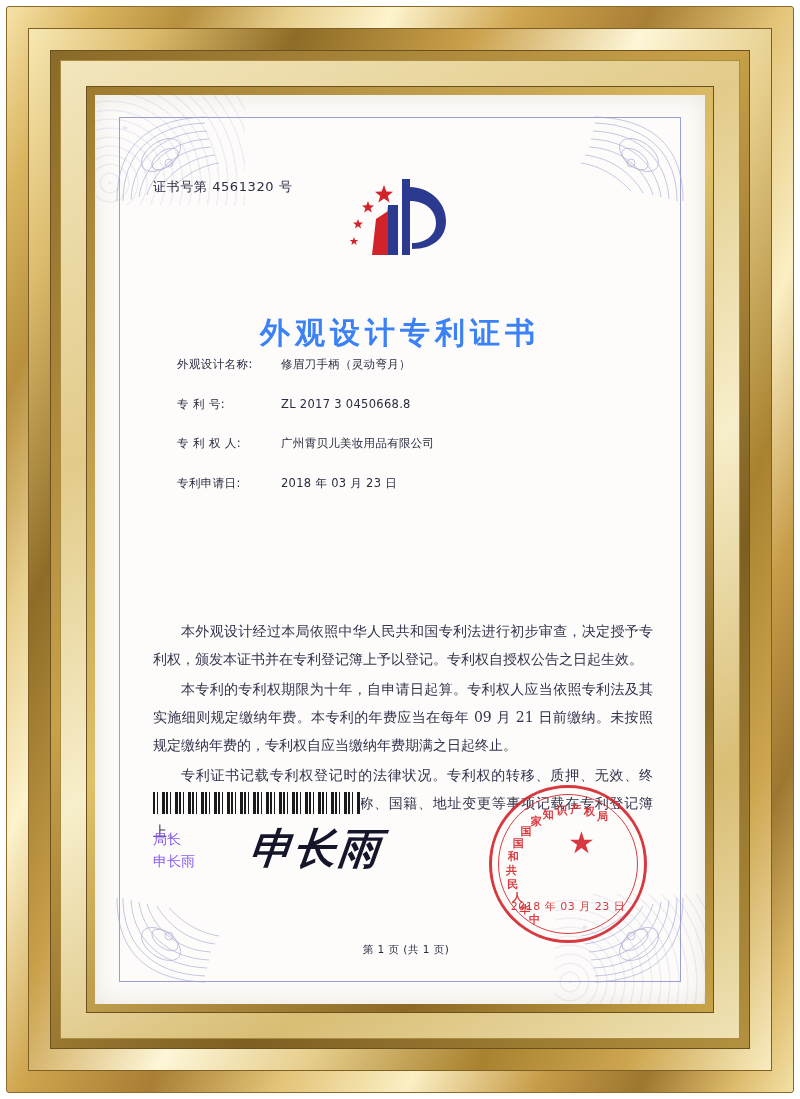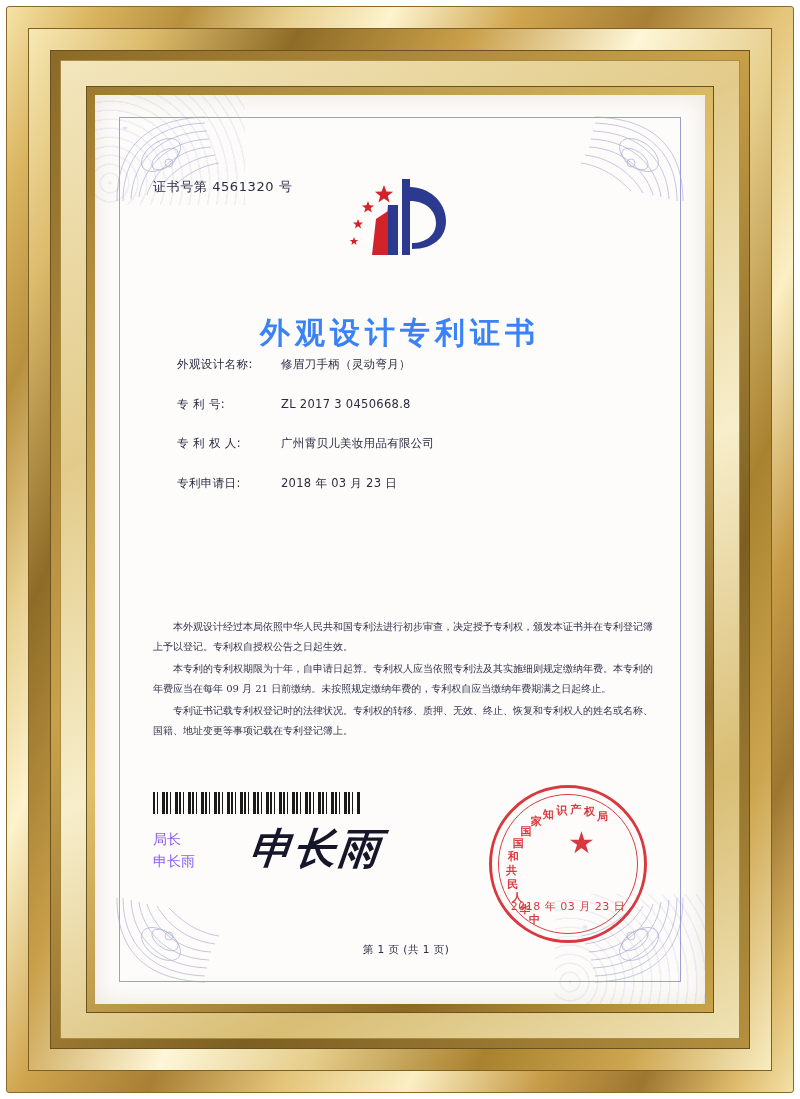--- a/index.html
+++ b/index.html
@@ -195,21 +195,21 @@
   .field-value {
     letter-spacing: 0.3px;
   }
 
   
   .body-text {
     position: absolute;
     left: 58px; top: 522px;
     width: 500px;
     font-family: "DejaVu Serif", serif;
-    font-size: 10px;
+    font-size: 14px;
     line-height: 2.0;
     color: #33334d;
     text-align: justify;
   }
   .body-text p {
     margin: 0 0 2px 0;
     text-indent: 2em;
   }
 
   

